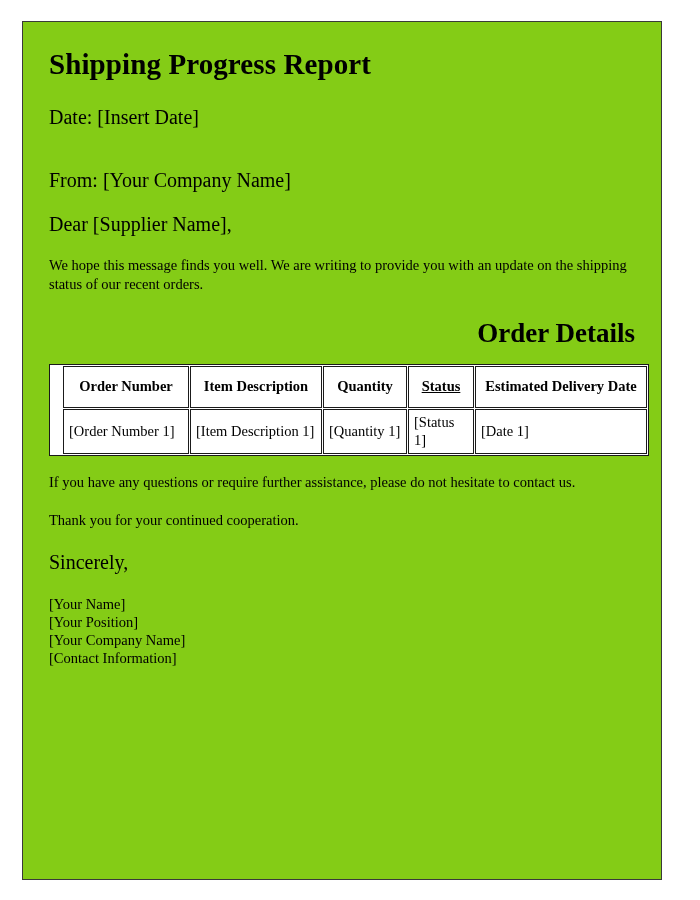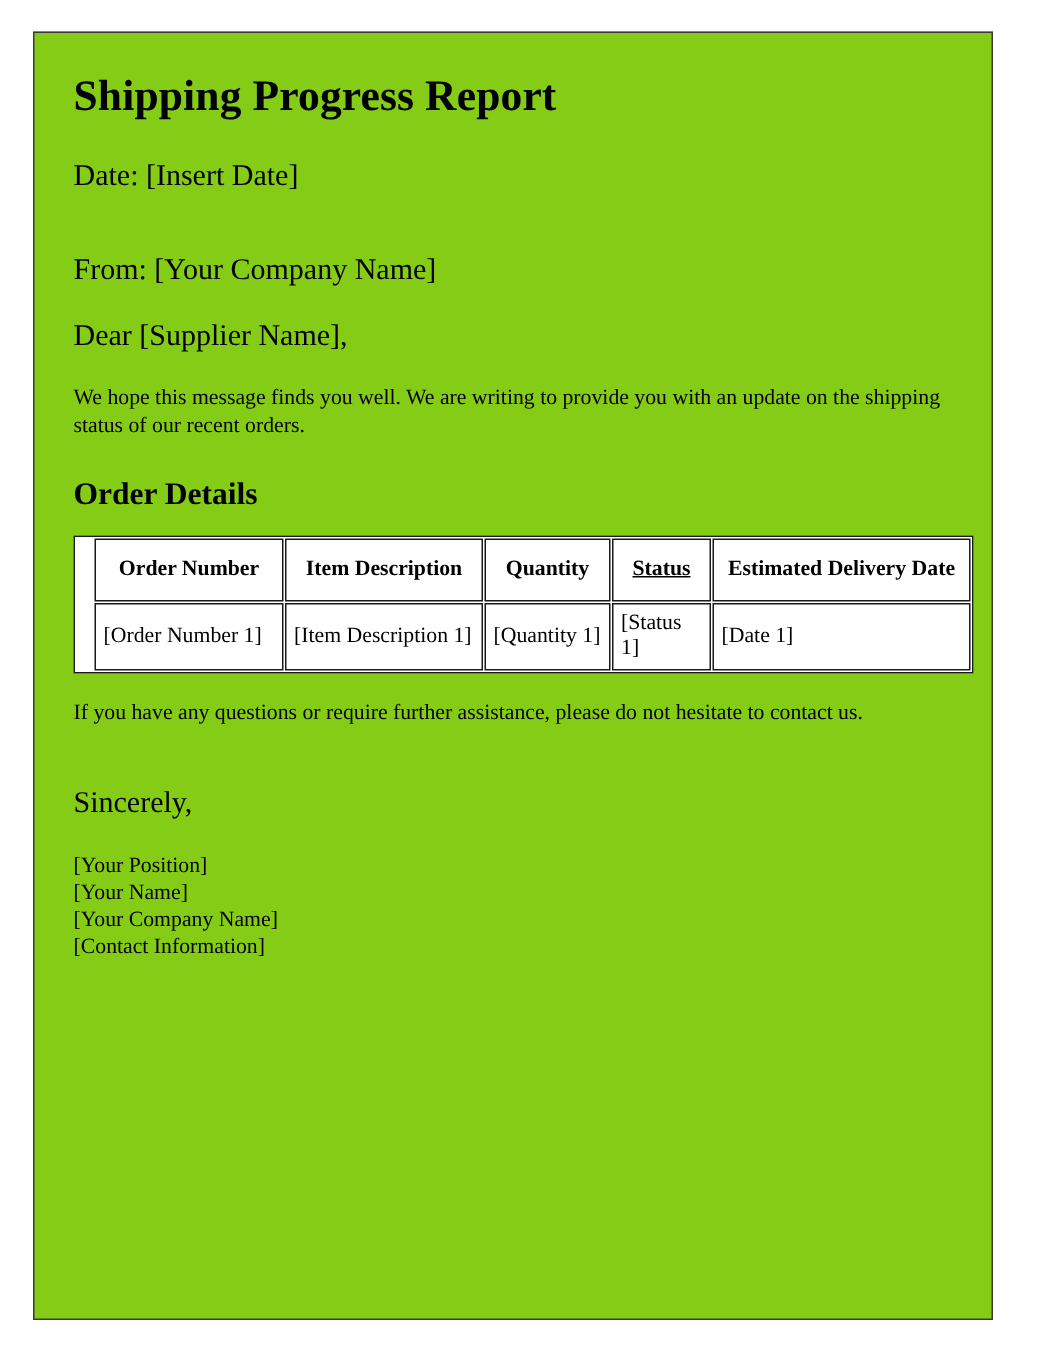--- a/index.html
+++ b/index.html
@@ -56,25 +56,26 @@
   .body-para {
     font-size: 14.5px;
     line-height: 1.32;
     margin: 0;
     padding: 0;
     max-width: 585px;
   }
 
   .section-title {
     font-family: "Liberation Serif", "DejaVu Serif", serif;
-    font-size: 21px;
+    font-size: 27px;
     font-weight: bold;
     line-height: 1.2;
     margin: 0;
     padding: 0;
+    text-align: right;
   }
 
   .sp-before-heading { height: 22px; }
   .sp-after-heading { height: 15px; }
 
   table.order-table {
     border-collapse: separate;
     border-spacing: 1px;
     border: 1px solid #1a1a1a;
     width: 586px;
@@ -183,28 +184,29 @@
         </tr>
       </tbody>
     </table>
 
     <div class="sp-after-table"></div>
 
     <p class="body-para">If you have any questions or require further assistance, please do not hesitate to contact us.</p>
 
     <div class="sp-para"></div>
 
+    <p class="body-para">Thank you for your continued cooperation.</p>
 
     <div class="sp-para"></div>
 
     <p class="meta-line">Sincerely,</p>
 
     <div class="sp-before-sig"></div>
 
     <div class="sig-block">
+      <div class="sig-line">[Your Name]</div>
       <div class="sig-line">[Your Position]</div>
-      <div class="sig-line">[Your Name]</div>
       <div class="sig-line">[Your Company Name]</div>
       <div class="sig-line">[Contact Information]</div>
     </div>
 
   </div>
 </div>
 
 </body></html>

